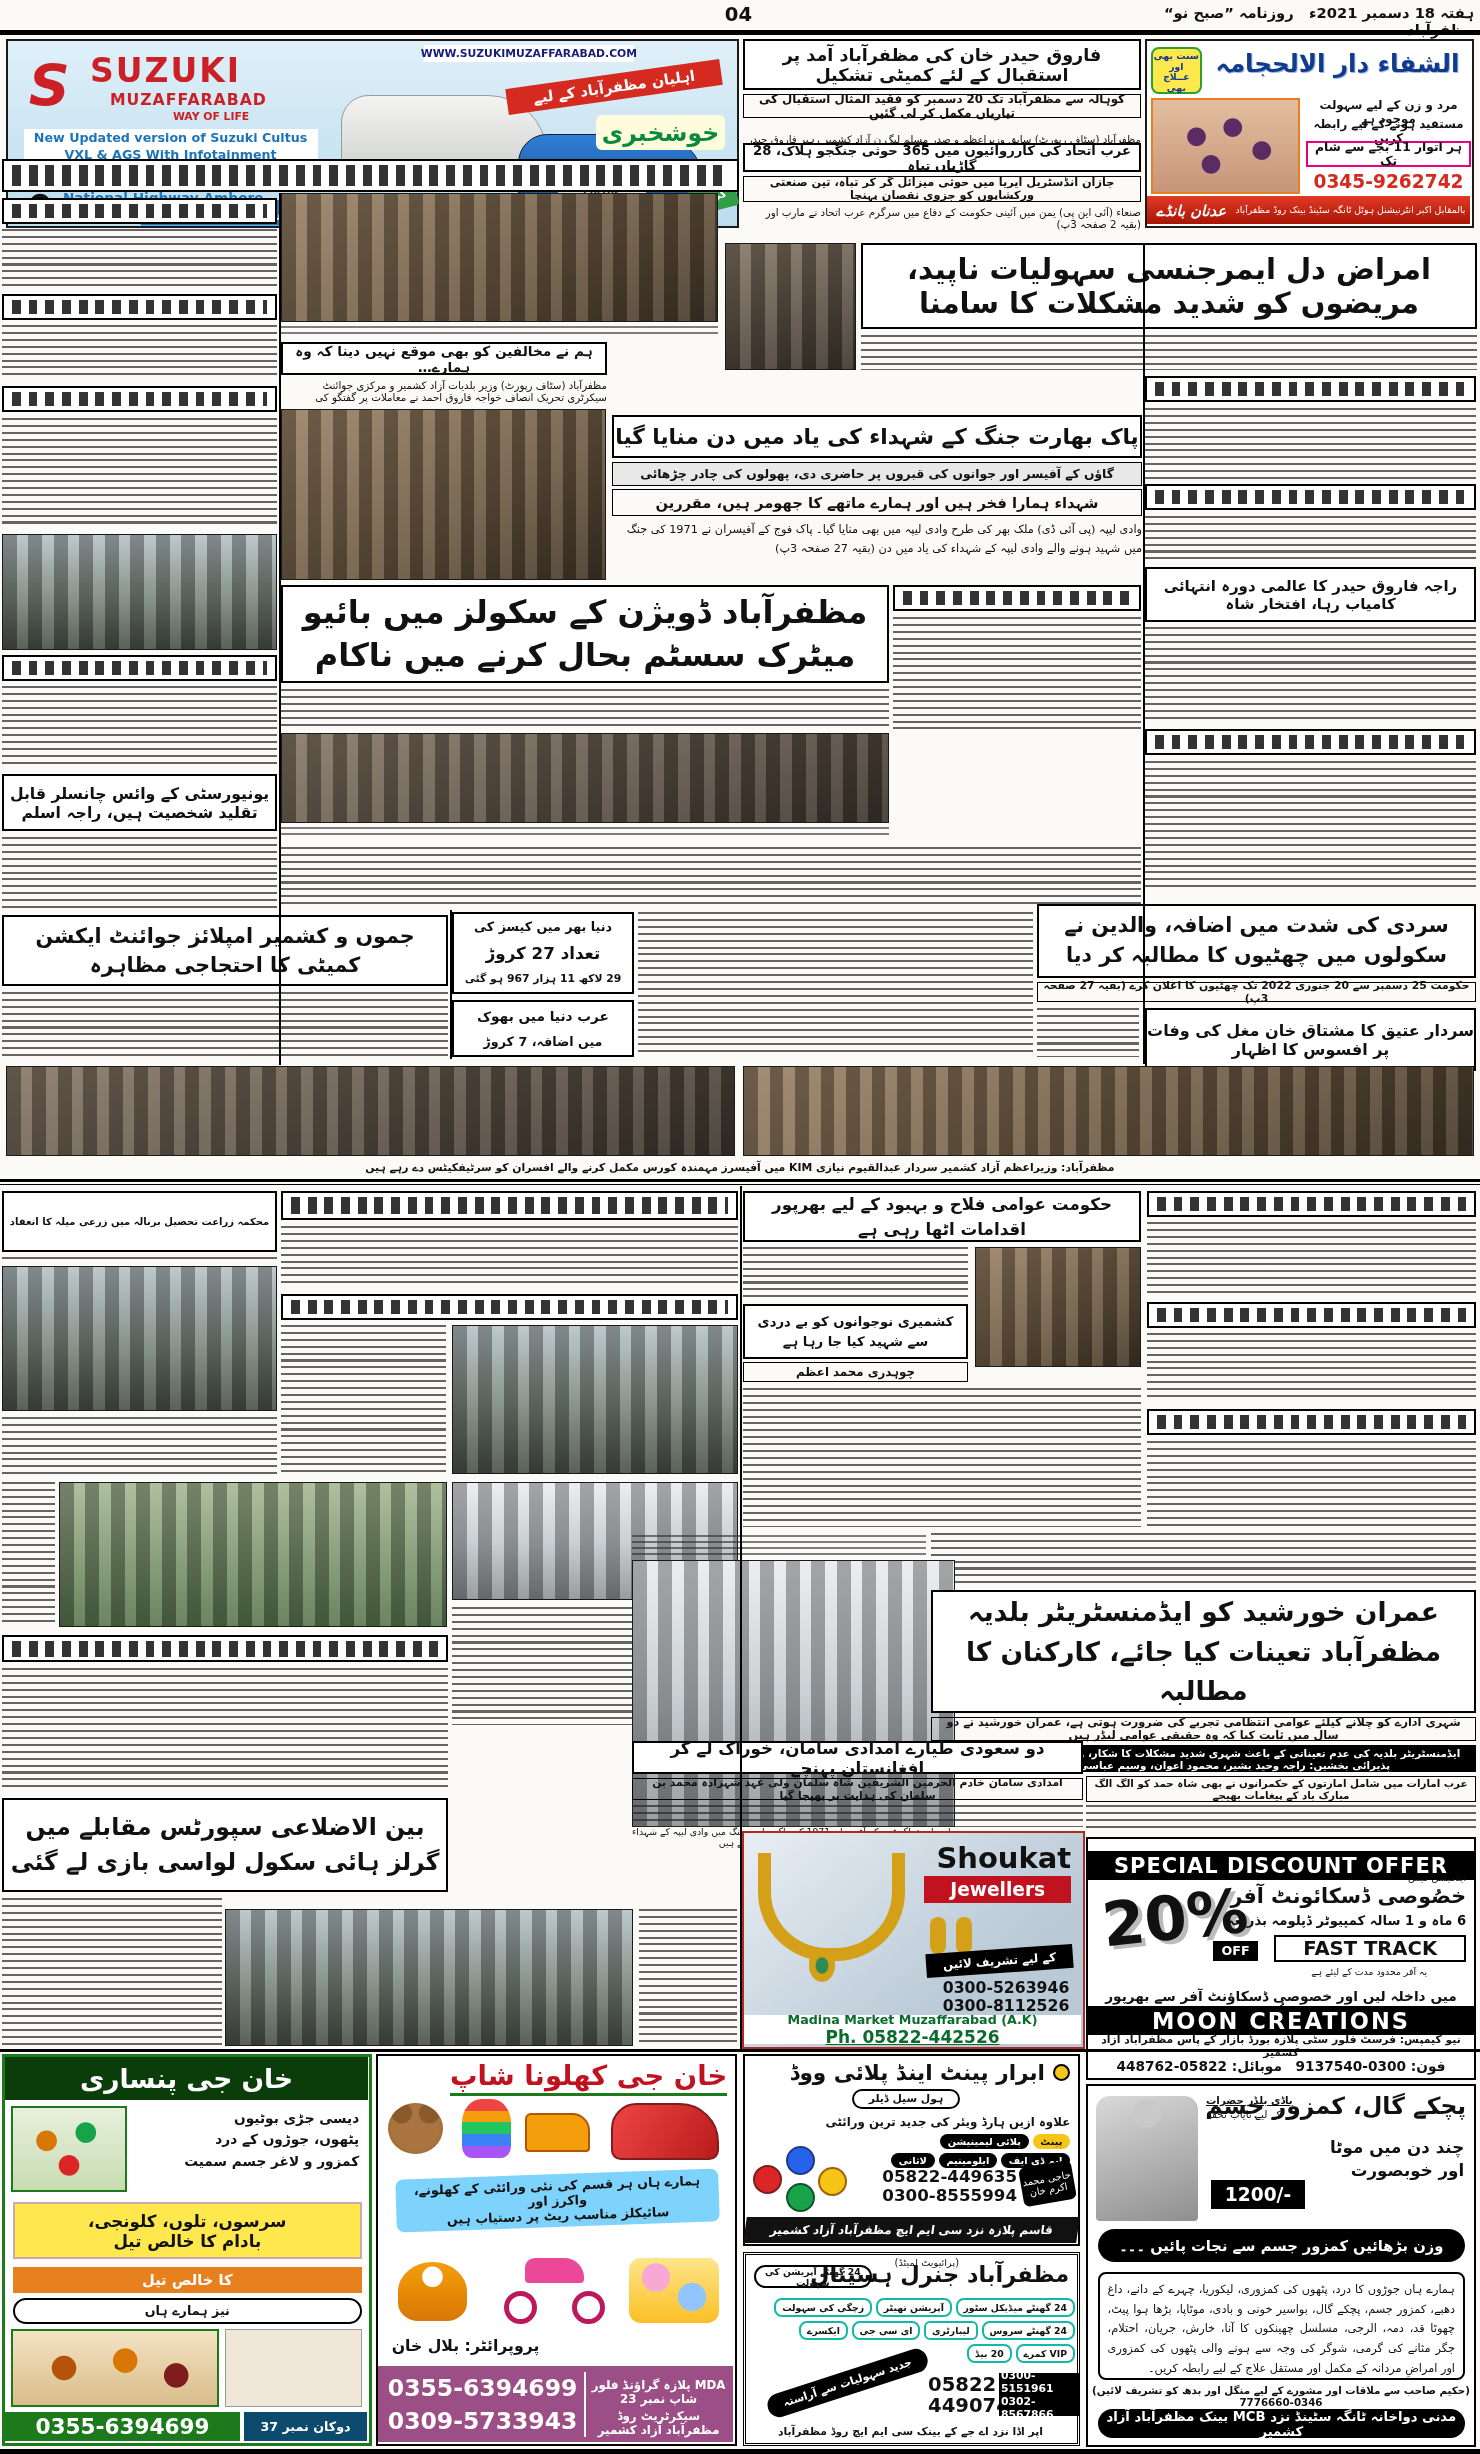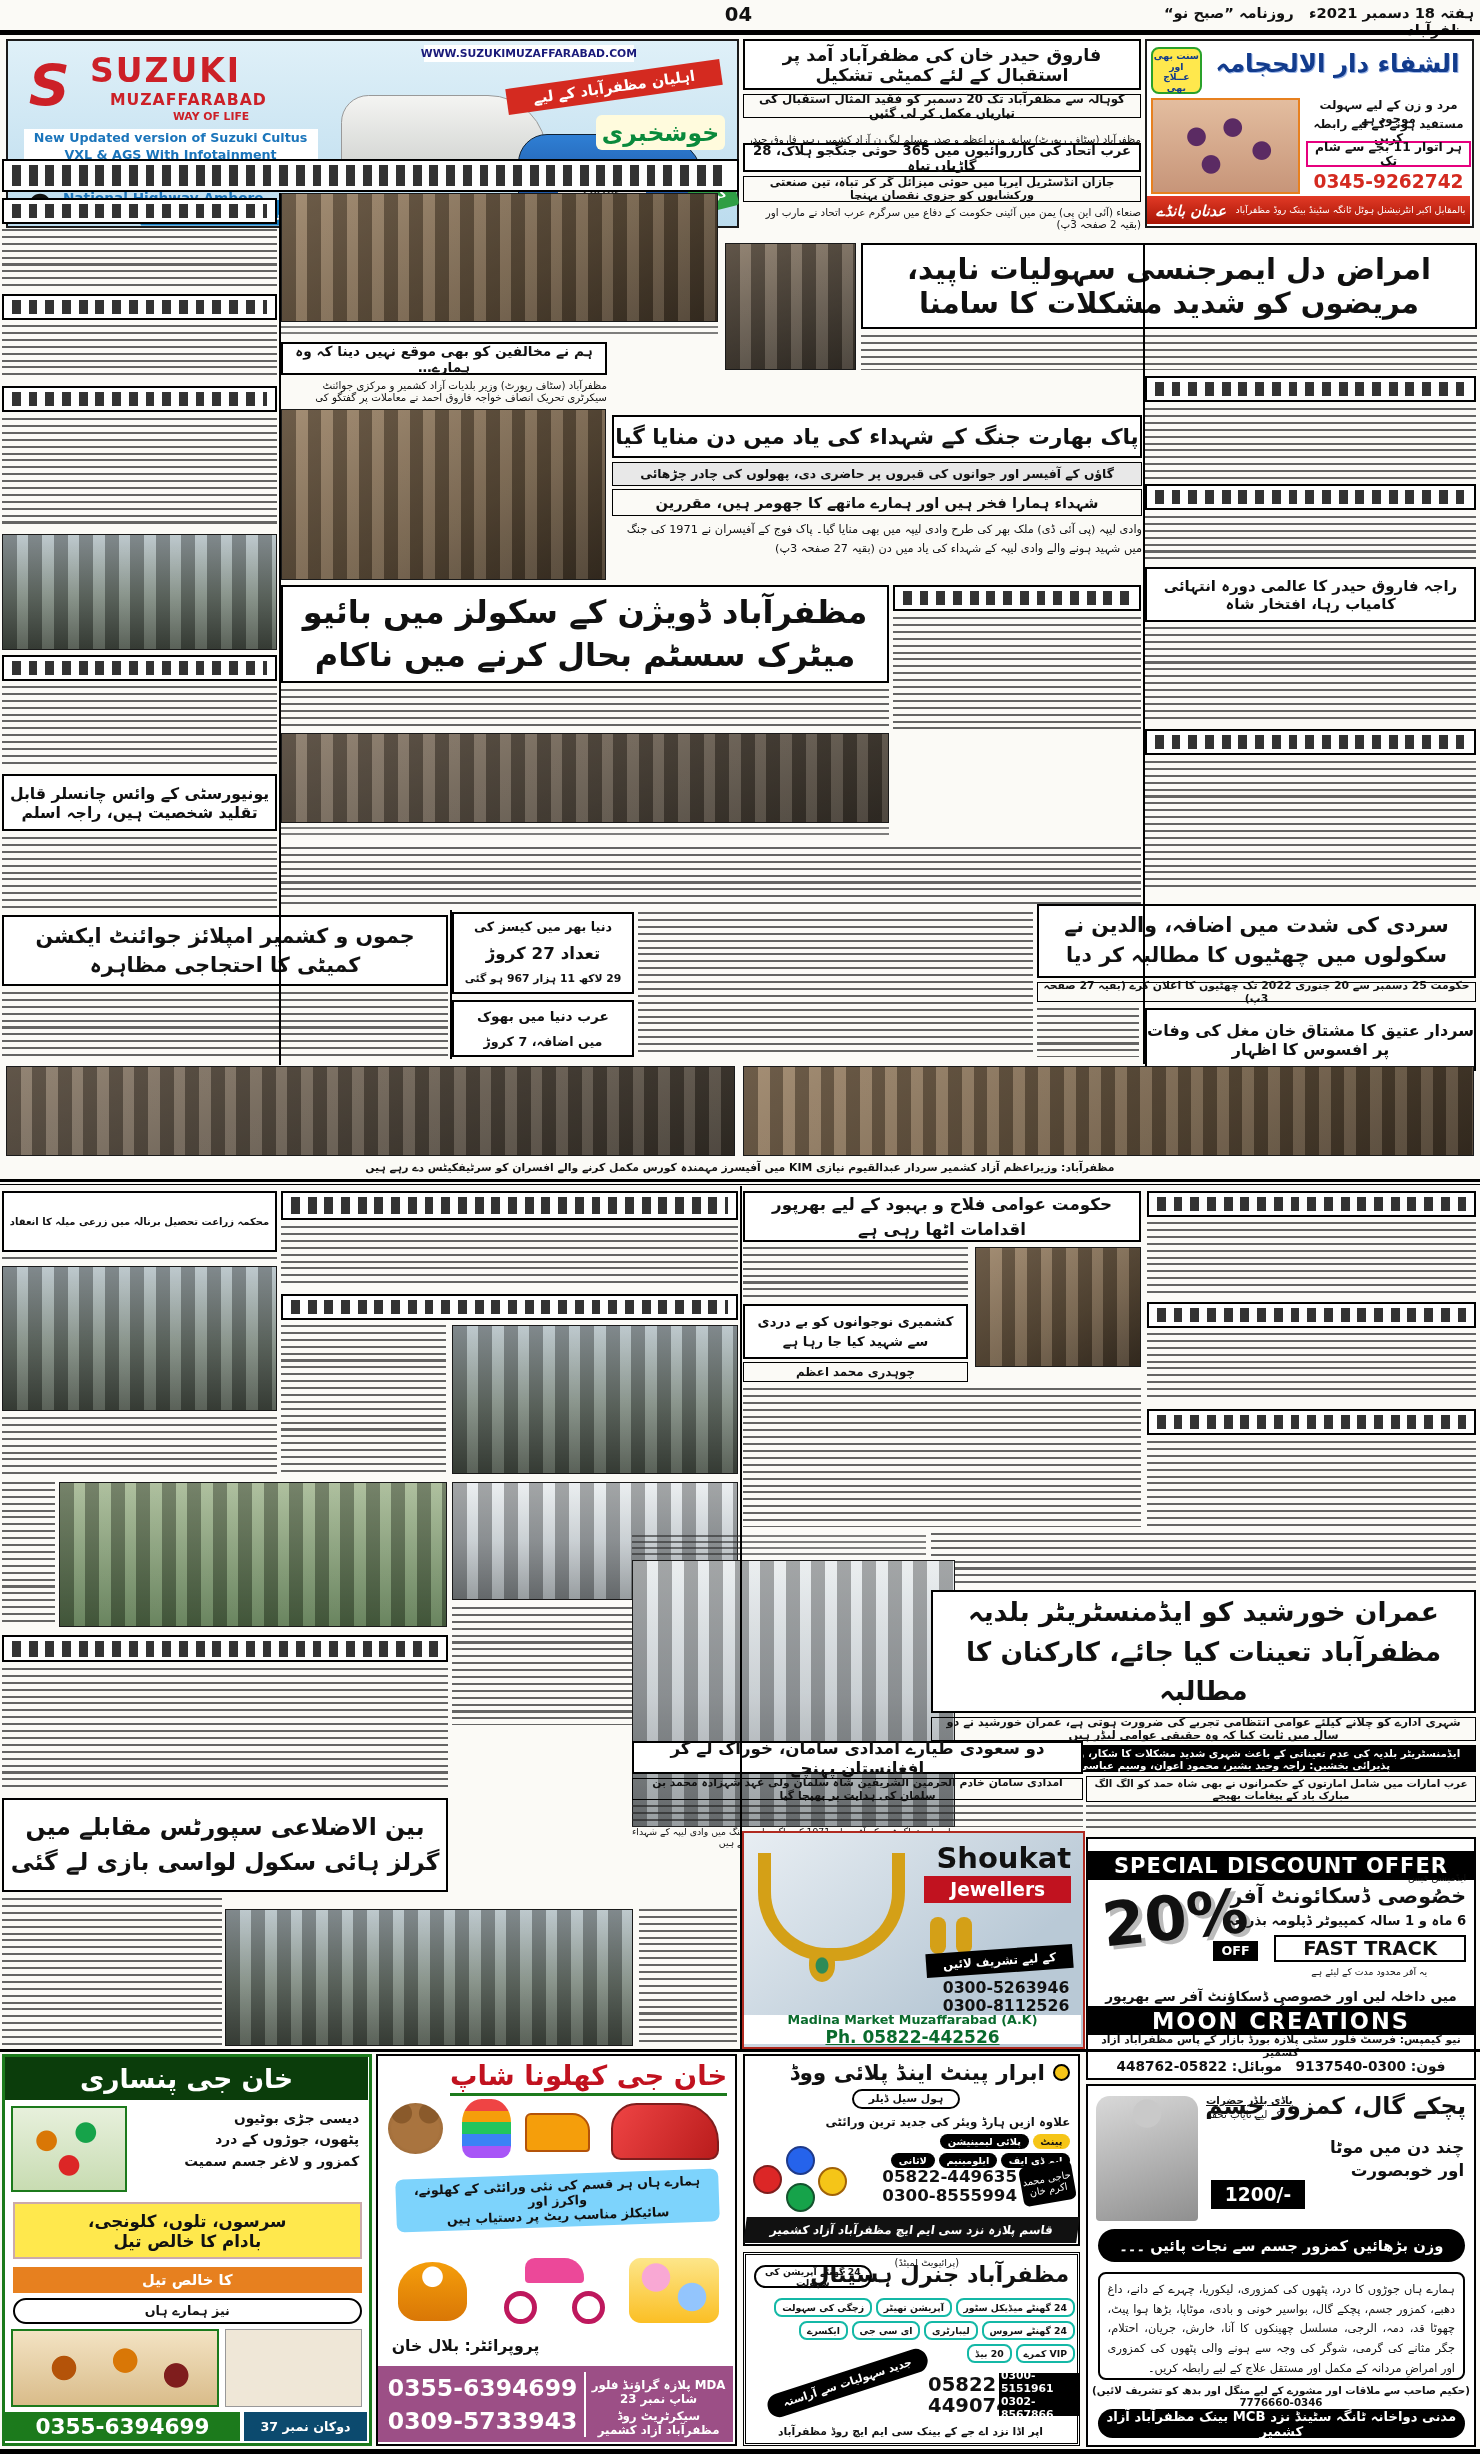--- a/index.html
+++ b/index.html
@@ -336,21 +336,21 @@
 
   <div class="a" style="left:743px;top:2252px;width:337px;height:194px;border:3.9px double #000;background:#fff;">
     <div class="a ur b" style="right:7.8px;top:5.9px;font-size:22.5px;">مظفرآباد جنرل ہسپتال</div>
     <div class="a ur" style="right:118px;top:2px;font-size:9.8px;">(پرائیویٹ لمیٹڈ)</div>
     <div class="a c ur" style="left:7.8px;top:9.8px;width:118px;height:23.5px;border:2px solid #000;border-radius:13.7px;font-size:9.3px;font-weight:bold;">24 گھنٹے آپریشن کی سہولت</div>
     <div class="a" style="left:5.9px;top:43px;width:323px;display:flex;flex-direction:row-reverse;flex-wrap:wrap;gap:3.9px;">
       <span class="chip c ur" style="padding:2px 5.9px;font-size:9.3px;">24 گھنٹے میڈیکل سٹور</span>
       <span class="chip c ur" style="padding:2px 5.9px;font-size:9.3px;">آپریشن تھیٹر</span>
       <span class="chip c ur" style="padding:2px 5.9px;font-size:9.3px;">زچگی کی سہولت</span>
       <span class="chip c ur" style="padding:2px 5.9px;font-size:9.3px;">24 گھنٹے سروس</span>
-      <span class="chip c ur" style="padding:2px 5.9px;font-size:9.3px;">لیبارٹری</span>
+      <span class="chip c ur" style="padding:2px 5.9px;font-size:9.3px;border-radius:6px;">لیبارٹری</span>
       <span class="chip c ur" style="padding:2px 5.9px;font-size:9.3px;">ای سی جی</span>
       <span class="chip c ur" style="padding:2px 5.9px;font-size:9.3px;">ایکسرے</span>
       <span class="chip c ur" style="padding:2px 5.9px;font-size:9.3px;">VIP کمرے</span>
       <span class="chip c ur" style="padding:2px 5.9px;font-size:9.3px;">20 بیڈ</span>
     </div>
     <div class="a c ur blackbox" style="left:17.6px;top:116px;width:167px;height:23.5px;font-size:10.8px;transform:rotate(-18deg);border-radius:11.8px;">جدید سہولیات سے آراستہ</div>
     <div class="a b" style="left:182px;top:118px;font-size:19.6px;">05822</div>
     <div class="a b" style="left:182px;top:139px;font-size:19.6px;">449074</div>
     <div class="a blackbox" style="left:253px;top:118px;width:80px;height:43px;padding:2px;font-size:10.8px;display:flex;flex-direction:column;justify-content:center;align-items:center;">
       <span>0300-5151961</span>

